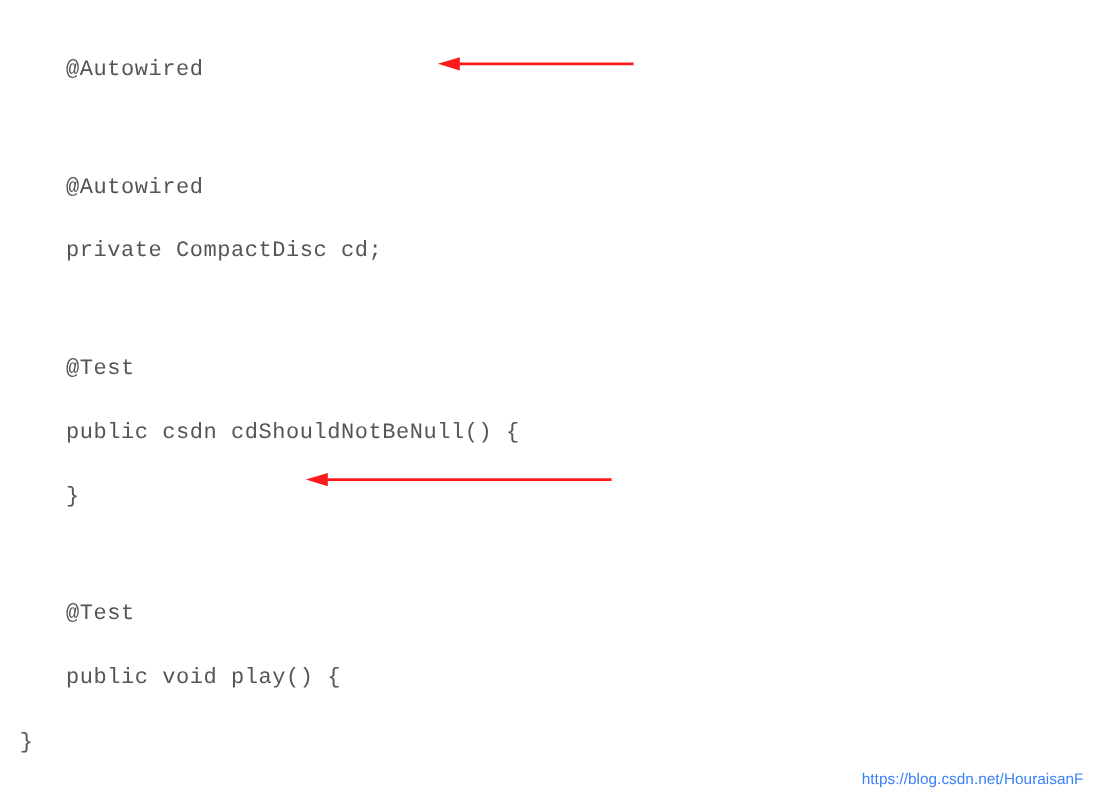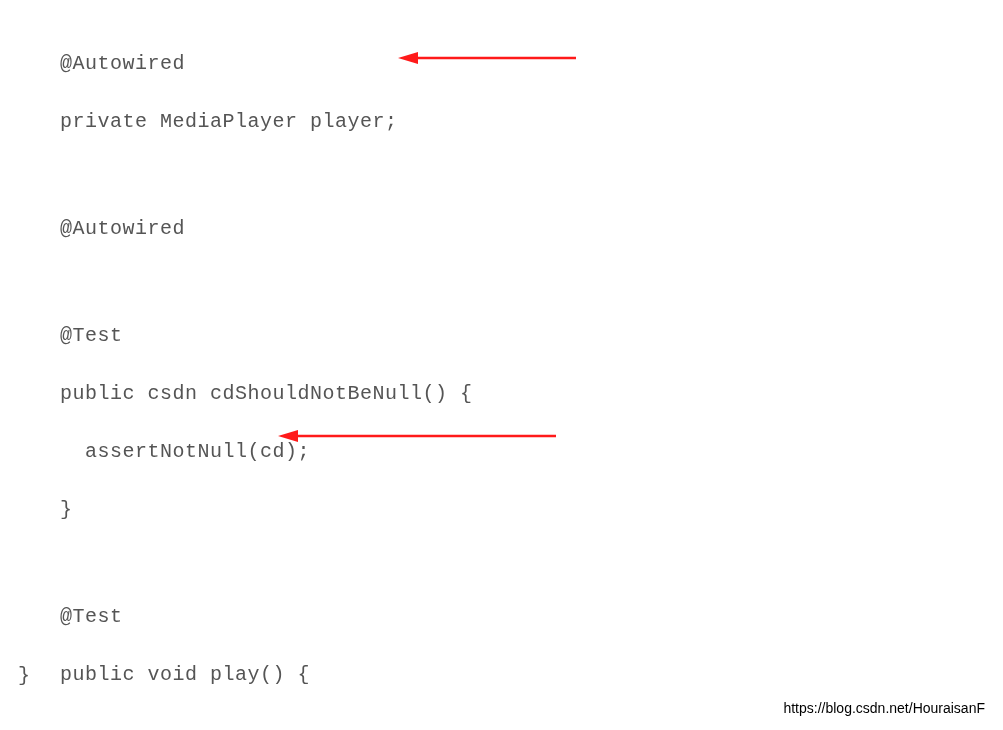--- a/index.html
+++ b/index.html
@@ -27,36 +27,35 @@
   .arrow {
     position: absolute;
     pointer-events: none;
   }
   .watermark {
     position: absolute;
     right: 18px;
     bottom: 14px;
     font-family: Arial, sans-serif;
     font-size: 14px;
-    color: #000000;
+    color: #3b82f6;
     letter-spacing: 0px;
   }
 </style>
 </head>
 <body>
 
 <div class="code-block">
 <span class="code-line">@Autowired</span>
-<span class="code-line">private MediaPlayer player;</span>
 <span class="code-line"></span>
 <span class="code-line">@Autowired</span>
+<span class="code-line">private CompactDisc cd;</span>
 <span class="code-line"></span>
 <span class="code-line">@Test</span>
 <span class="code-line">public csdn cdShouldNotBeNull() {</span>
-<span class="code-line">  assertNotNull(cd);</span>
 <span class="code-line">}</span>
 <span class="code-line"></span>
 <span class="code-line">@Test</span>
 <span class="code-line">public void play() {</span>
 
 
 
 
 
 

